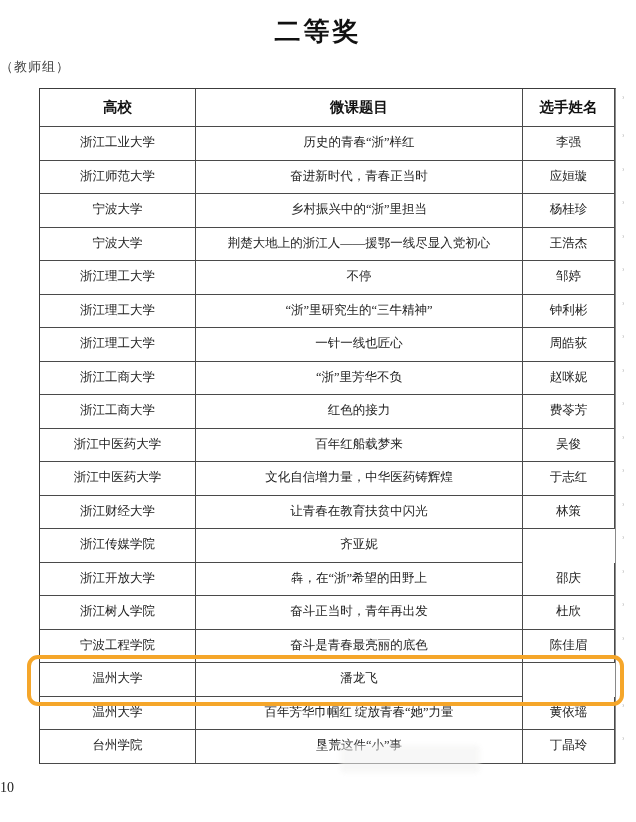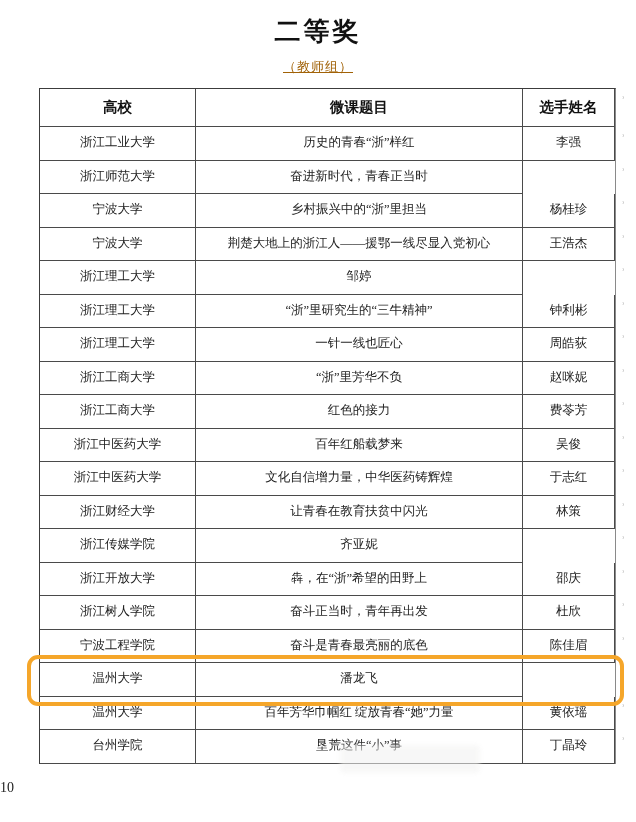--- a/index.html
+++ b/index.html
@@ -11,23 +11,22 @@
     color:#1c1c1c;
     overflow:hidden;
   }
   .doc-title{
     position:absolute;top:14px;left:0;width:100%;
     text-align:center;font-size:26px;font-weight:bold;
     letter-spacing:3px;color:#111;
   }
   .doc-subtitle{
     position:absolute;top:58px;left:0;width:100%;
-    text-align:center;font-size:13px;color:#a16207;
+    font-size:13px;color:#404040;
     letter-spacing:1px;
-    text-decoration:underline;
   }
   .award-table{
     position:absolute;left:30px;top:88px;
     width:575px;
     border-top:1.5px solid #3c3c3c;
     border-left:1.5px solid #3c3c3c;
     border-right:0.5px solid #8a8a8a;
     box-sizing:content-box;
     margin-left:9px;
   }
@@ -99,36 +98,38 @@
     <div id="table-body">
         <div class="tr">
     <div class="td">浙江工业大学</div>
     <div class="td">历史的青春“浙”样红</div>
     <div class="td">李强</div>
     <span class="row-mark">˒</span>
   </div>
         <div class="tr">
     <div class="td">浙江师范大学</div>
     <div class="td">奋进新时代，青春正当时</div>
+    <div class="td">应姮璇</div>
     <span class="row-mark">˒</span>
   </div>
         <div class="tr">
     <div class="td">宁波大学</div>
     <div class="td">乡村振兴中的“浙”里担当</div>
     <div class="td">杨桂珍</div>
     <span class="row-mark">˒</span>
   </div>
         <div class="tr">
     <div class="td">宁波大学</div>
     <div class="td">荆楚大地上的浙江人——援鄂一线尽显入党初心</div>
     <div class="td">王浩杰</div>
     <span class="row-mark">˒</span>
   </div>
         <div class="tr">
     <div class="td">浙江理工大学</div>
+    <div class="td">不停</div>
     <div class="td">邹婷</div>
     <span class="row-mark">˒</span>
   </div>
         <div class="tr">
     <div class="td">浙江理工大学</div>
     <div class="td">“浙”里研究生的“三牛精神”</div>
     <div class="td">钟利彬</div>
     <span class="row-mark">˒</span>
   </div>
         <div class="tr">

